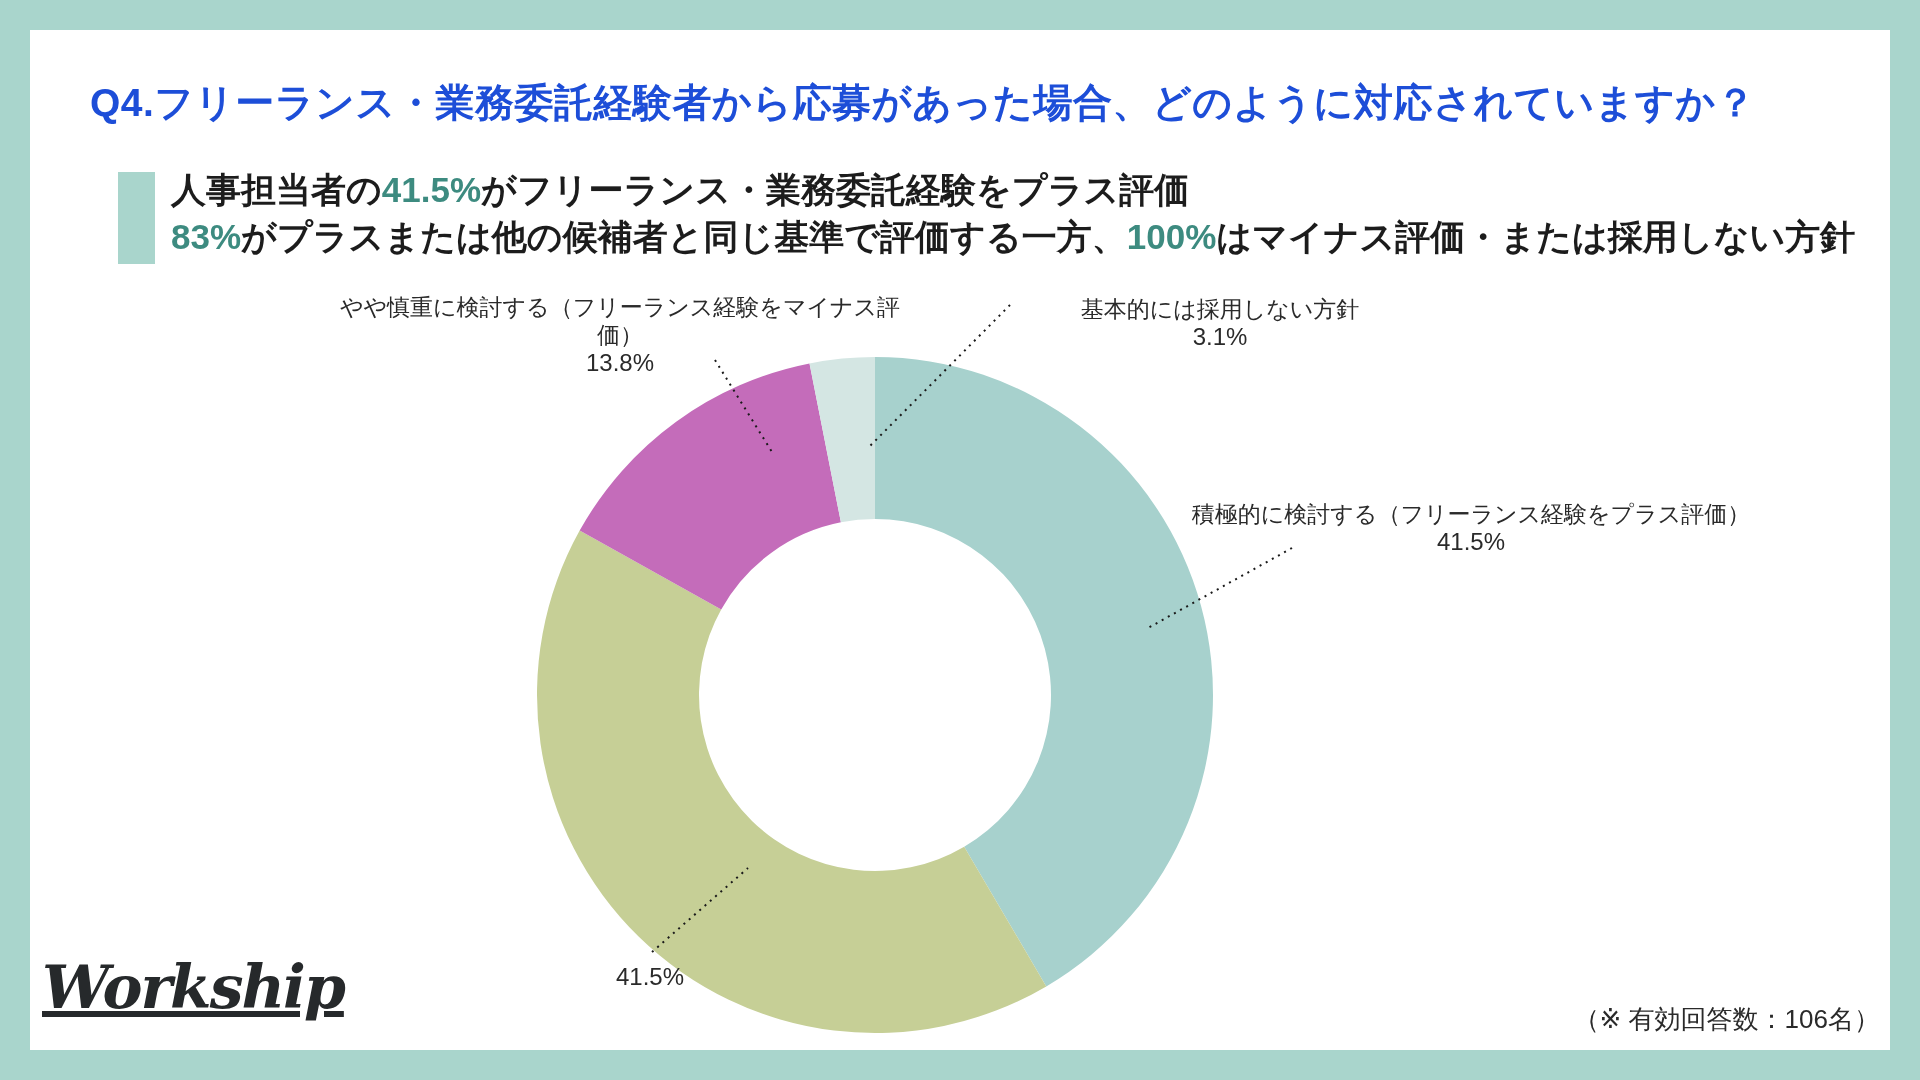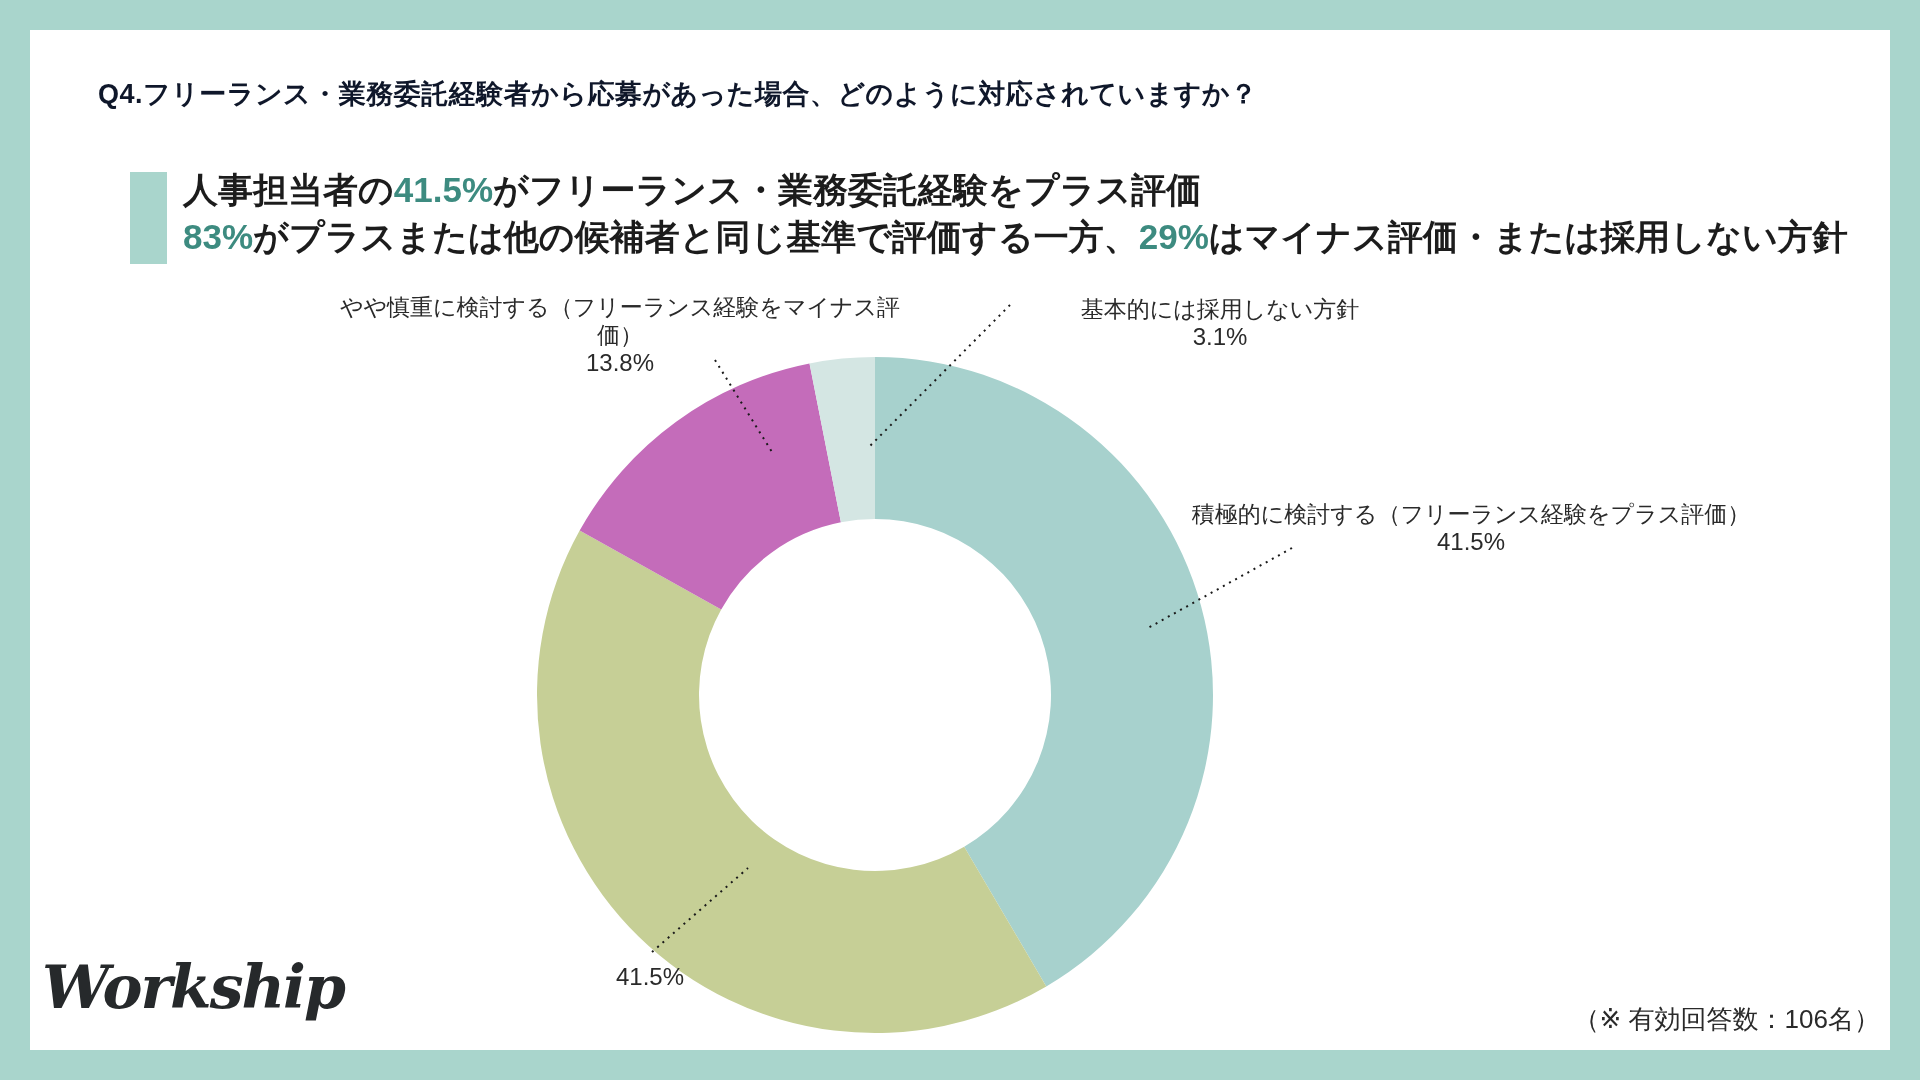--- a/index.html
+++ b/index.html
@@ -5,63 +5,64 @@
   html,body{margin:0;padding:0;}
   body{
     width:1920px;height:1080px;position:relative;overflow:hidden;
     font-family:"Liberation Sans","DejaVu Sans",sans-serif;
     background:#a9d5cc;
   }
   .canvas{position:absolute;left:30px;top:30px;right:30px;bottom:30px;background:#ffffff;}
   .layer{position:absolute;left:0;top:0;width:1920px;height:1080px;}
 
   .page-title{
-    position:absolute;left:98px;top:76px;width:1760px;
-    font-size:27px;font-weight:bold;color:#0f172a;letter-spacing:0.5px;
+    position:absolute;left:90px;top:76px;width:1760px;
+    font-size:39px;font-weight:bold;color:#1d4ed8;letter-spacing:0.5px;
     white-space:nowrap;
   }
 
-  .summary{position:absolute;left:130px;top:166px;width:1760px;}
+  .summary{position:absolute;left:118px;top:166px;width:1760px;}
   .summary .bar{position:absolute;left:0;top:6px;width:37px;height:92px;background:#a9d5cc;}
   .summary .lines{margin-left:53px;font-size:35px;font-weight:bold;color:#1c1c1c;line-height:47px;white-space:nowrap;}
   .summary .hl{color:#3d8b80;}
 
   .chart-svg{position:absolute;left:0;top:0;}
 
   .wedge-label{
     position:absolute;text-align:center;color:#2a2a2a;
     font-size:23px;line-height:28px;font-weight:normal;
   }
   .wedge-label .pct{font-size:24px;}
 
   .logo{
     position:absolute;left:42px;top:952px;
     font-family:"DejaVu Serif","Liberation Serif",serif;
     font-style:italic;font-weight:bold;font-size:60px;color:#26292b;
     letter-spacing:-2px;
+    text-decoration:underline;
   }
   .footnote{
     position:absolute;right:40px;top:1002px;
     font-size:26px;color:#2a2a2a;white-space:nowrap;text-align:right;
   }
 </style>
 </head>
 <body style="background: rgb(169, 213, 204);">
 
 <div class="canvas"></div>
 
 <div class="layer">
 
   <div class="page-title">Q4.フリーランス・業務委託経験者から応募があった場合、どのように対応されていますか？</div>
 
   <div class="summary">
     <div class="bar" style="background: rgb(169, 213, 204);"></div>
     <div class="lines">
       <div><span>人事担当者の</span><span class="hl" style="color: rgb(61, 139, 128);">41.5%</span><span>がフリーランス・業務委託経験をプラス評価</span></div>
-      <div><span class="hl" style="color: rgb(61, 139, 128);">83%</span><span>がプラスまたは他の候補者と同じ基準で評価する一方、</span><span class="hl" style="color: rgb(61, 139, 128);">29%</span><span>はマイナス評価・または採用しない方針</span></div>
+      <div><span class="hl" style="color: rgb(61, 139, 128);">83%</span><span>がプラスまたは他の候補者と同じ基準で評価する一方、</span><span class="hl" style="color: rgb(61, 139, 128);">100%</span><span>はマイナス評価・または採用しない方針</span></div>
     </div>
   </div>
 
   <svg class="chart-svg" width="1920" height="1080" viewBox="0 0 1920 1080" id="donut-svg">
       <path d="M 875 357 A 338 338 0 0 1 1046.296045481276 986.378902466319 L 964.195573978416 846.7239255445921 A 176 176 0 0 0 875 519 Z" fill="#a7d1cd" stroke="none"></path>
       <path d="M 1046.296045481276 986.378902466319 A 338 338 0 0 1 579.6624039694979 530.623285192446 L 721.2147428953599 609.4073911061257 A 176 176 0 0 0 964.195573978416 846.7239255445921 Z" fill="#c6cf96" stroke="none"></path>
       <path d="M 579.6624039694979 530.623285192446 A 338 338 0 0 1 809.515626081929 363.4041665331751 L 840.9016277823063 522.3347139344344 A 176 176 0 0 0 721.2147428953599 609.4073911061257 Z" fill="#c46cba" stroke="none"></path>
       <path d="M 809.515626081929 363.4041665331751 A 338 338 0 0 1 875.0000000000006 357 L 875.0000000000002 519 A 176 176 0 0 0 840.9016277823063 522.3347139344344 Z" fill="#d4e6e3" stroke="none"></path>
       <line x1="1292" y1="548" x2="1148" y2="628" stroke="#1a1a1a" stroke-width="2" stroke-dasharray="2 5"></line>
       <line x1="652" y1="952" x2="748" y2="868" stroke="#1a1a1a" stroke-width="2" stroke-dasharray="2 5"></line>

